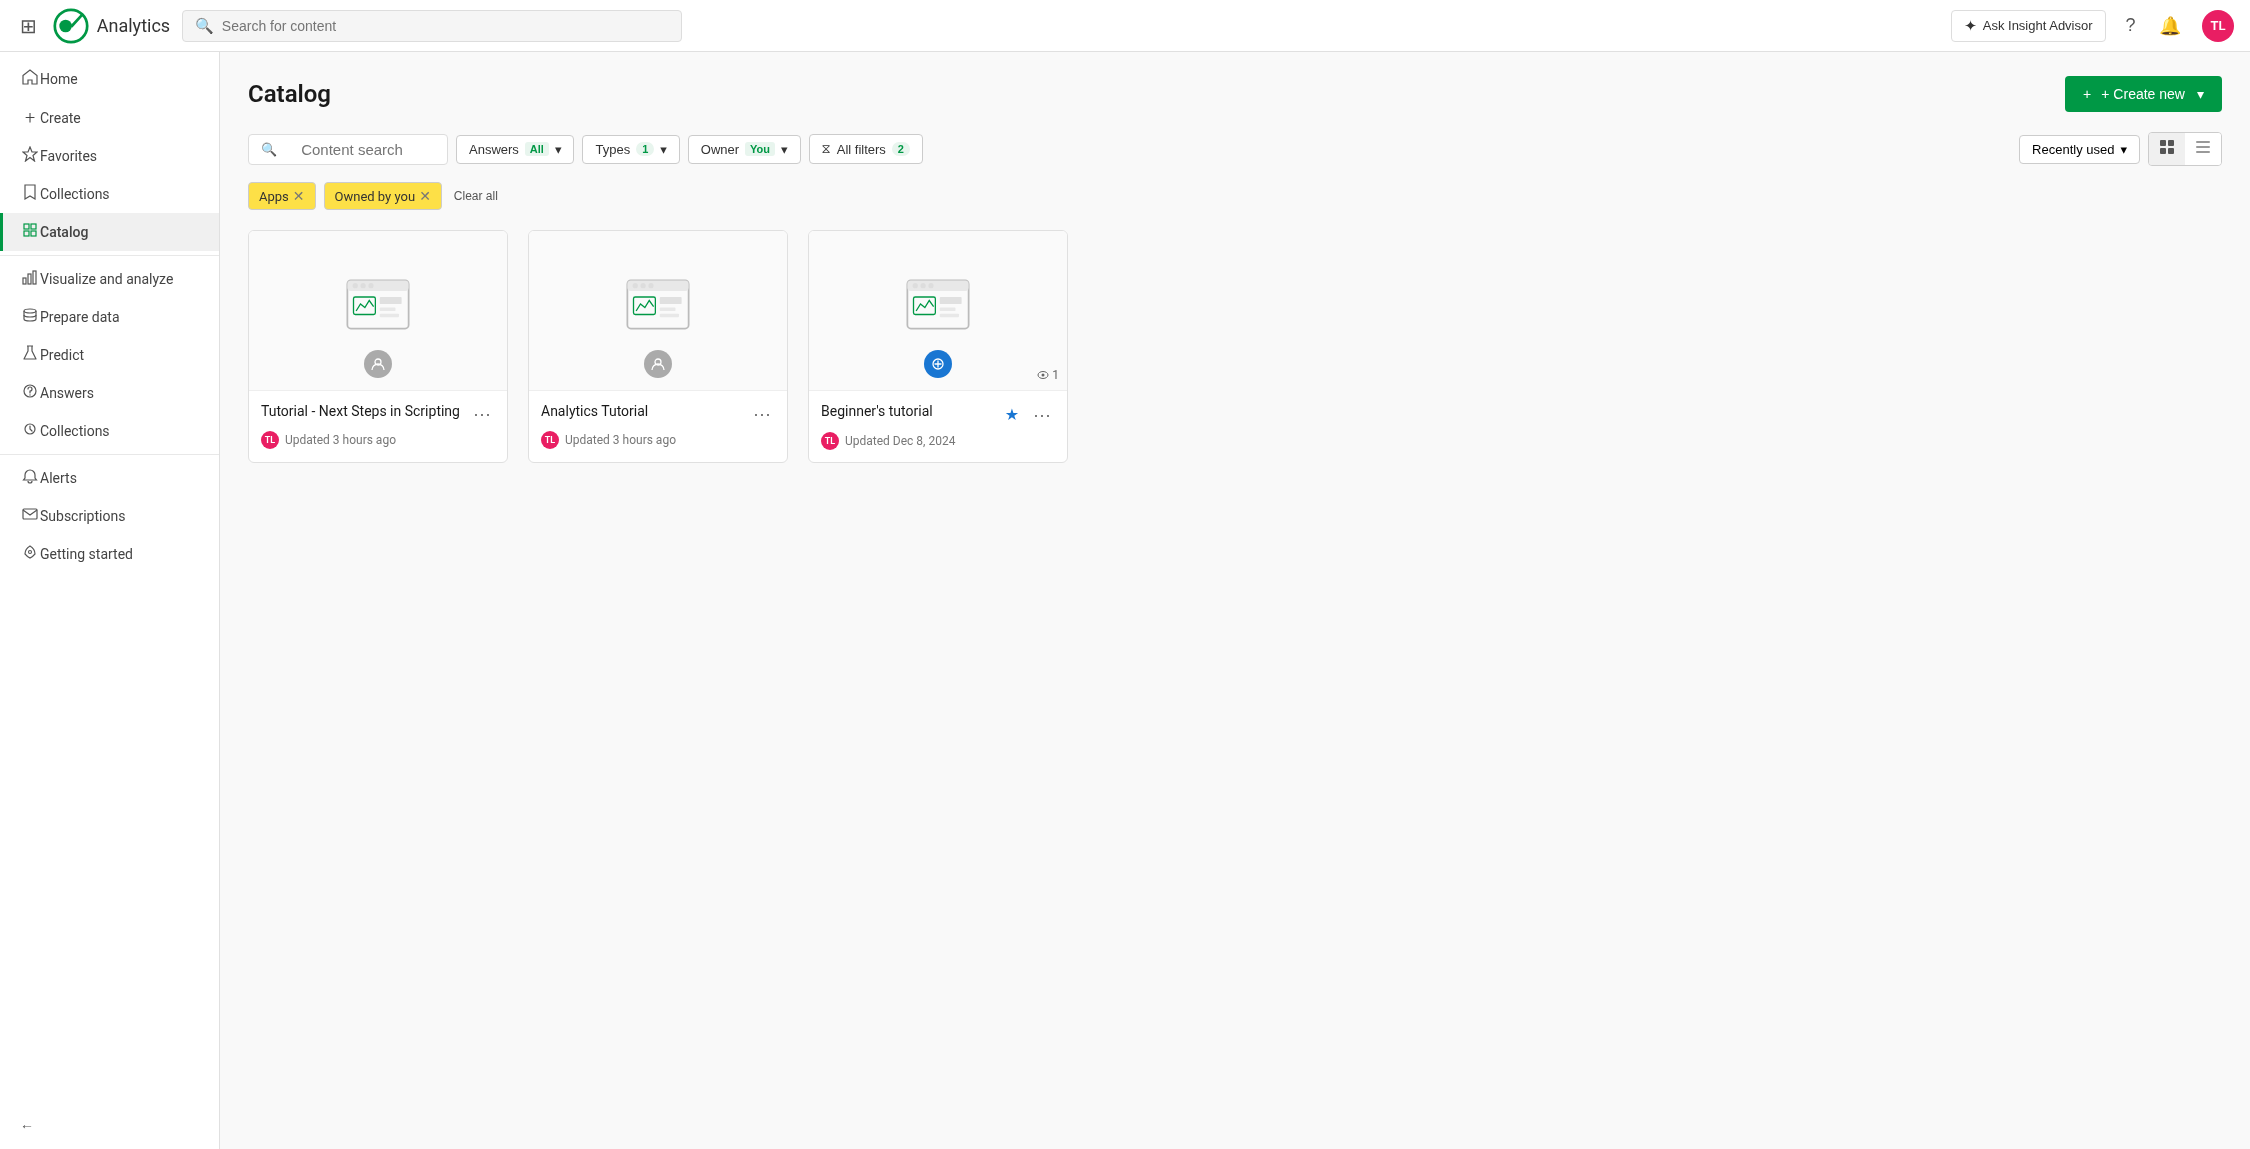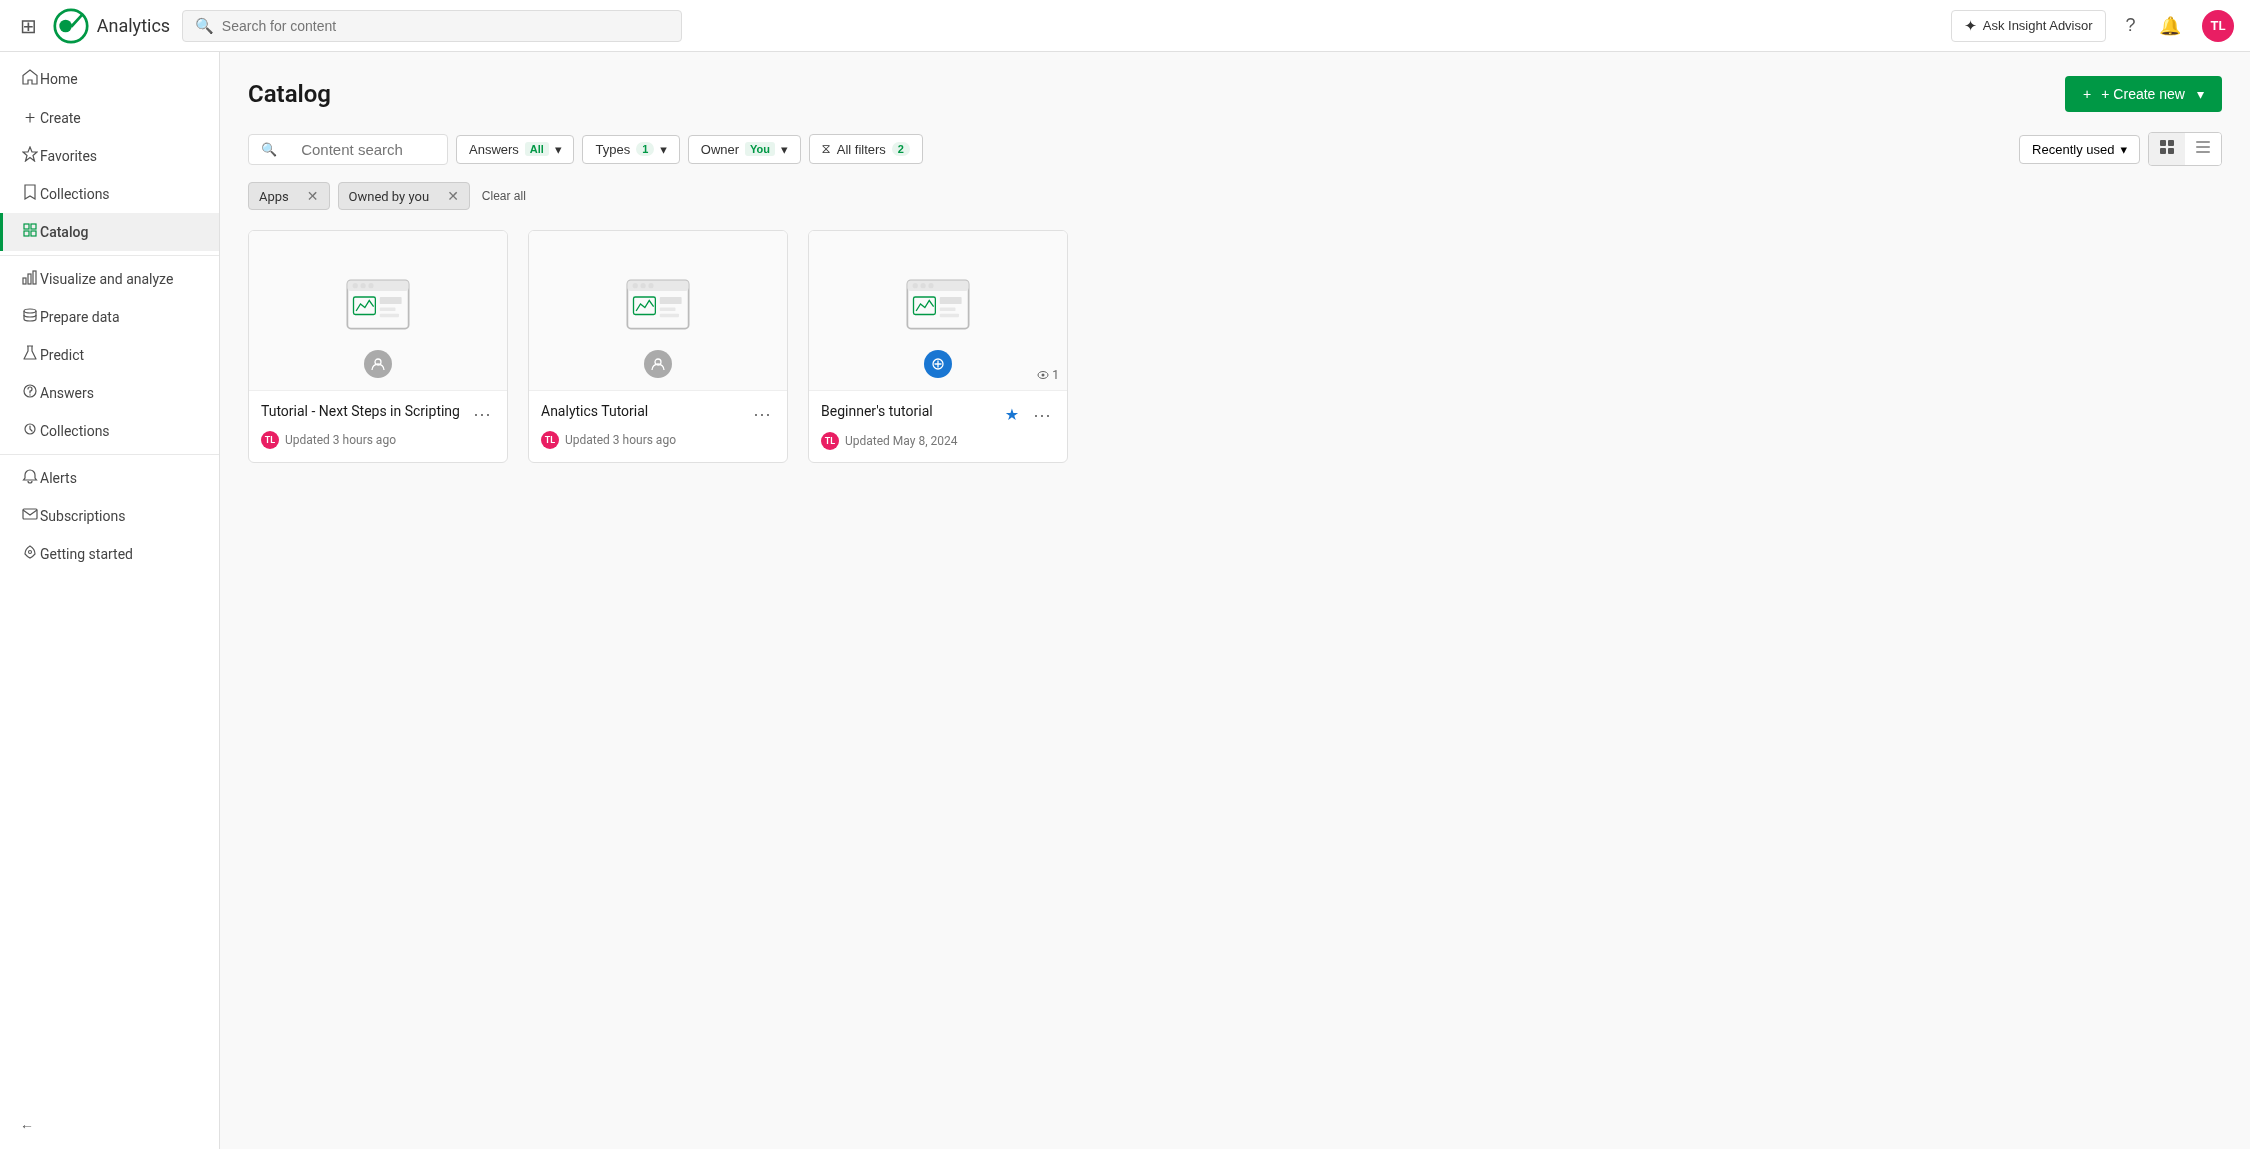--- a/index.html
+++ b/index.html
@@ -44,21 +44,21 @@
     .filter-tag { background: #e8f5ee; color: #009845; font-size: 11px; font-weight: 600; border-radius: 3px; padding: 1px 5px; }
     .filter-count { background: #e8f5ee; color: #009845; font-size: 11px; font-weight: 600; border-radius: 10px; padding: 1px 6px; }
     .filter-right { margin-left: auto; display: flex; align-items: center; gap: 8px; }
     .sort-btn { display: flex; align-items: center; gap: 6px; background: #fff; border: 1px solid #ccc; border-radius: 4px; padding: 6px 12px; font-size: 13px; cursor: pointer; }
     .view-toggle { display: flex; border: 1px solid #ccc; border-radius: 4px; overflow: hidden; }
     .view-btn { background: #fff; border: none; padding: 6px 10px; cursor: pointer; font-size: 16px; color: #555; }
     .view-btn.active { background: #f0f0f0; }
 
     
     .active-filters { display: flex; align-items: center; gap: 8px; margin-bottom: 20px; flex-wrap: wrap; }
-    .active-tag { display: flex; align-items: center; gap: 18px; border: 1px solid #ccc; border-radius: 4px; padding: 5px 10px; font-size: 13px; background: #e5e5e5; }
+    .active-tag { display: flex; align-items: center; gap: 4px; border: 1px solid #ccc; border-radius: 4px; padding: 5px 10px; font-size: 13px; background: #fde047; }
     .active-tag .close-x { cursor: pointer; color: #777; font-size: 14px; }
     .clear-all-btn { background: none; border: none; font-size: 12px; color: #555; cursor: pointer; text-decoration: none; padding: 5px 4px; }
 
     
     .cards-grid { display: flex; gap: 20px; flex-wrap: wrap; }
     .card { background: #fff; border: 1px solid #e0e0e0; border-radius: 6px; width: 260px; overflow: hidden; cursor: pointer; transition: box-shadow 0.2s; }
     .card-preview { height: 160px; background: #fafafa; display: flex; align-items: center; justify-content: center; position: relative; border-bottom: 1px solid #eee; }
     .card-badge { position: absolute; bottom: 12px; left: 50%; transform: translateX(-50%); }
     .user-badge { width: 28px; height: 28px; border-radius: 50%; background: #aaa; display: flex; align-items: center; justify-content: center; color: #fff; font-size: 14px; }
     .blue-badge { width: 28px; height: 28px; border-radius: 50%; background: #1976d2; display: flex; align-items: center; justify-content: center; color: #fff; font-size: 14px; }
@@ -425,21 +425,21 @@
             <div class="card-footer">
               <div class="card-title-row">
                 <span class="card-title">Beginner's tutorial</span>
                 <div class="card-actions">
                   <button class="star-btn" style="color:#1976d2;">★</button>
                   <button class="more-btn">···</button>
                 </div>
               </div>
               <div class="card-meta">
                 <div class="card-avatar" style="background: rgb(233, 30, 99);">TL</div>
-                <span class="card-updated">Updated May 8, 2024</span>
+                <span class="card-updated">Updated Dec 8, 2024</span>
               </div>
             </div>
           </div>
 
         </div>
       </div>
     </div>
   </div>
 </div>
 

